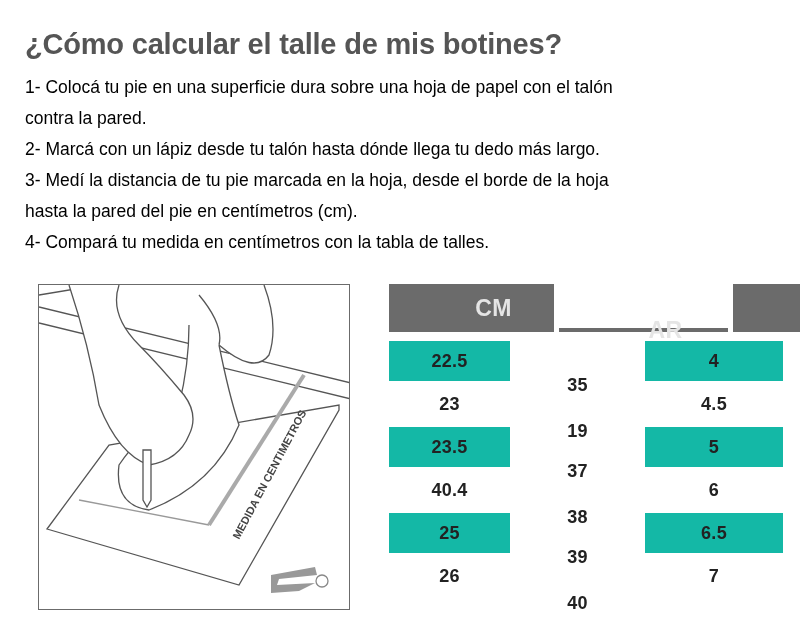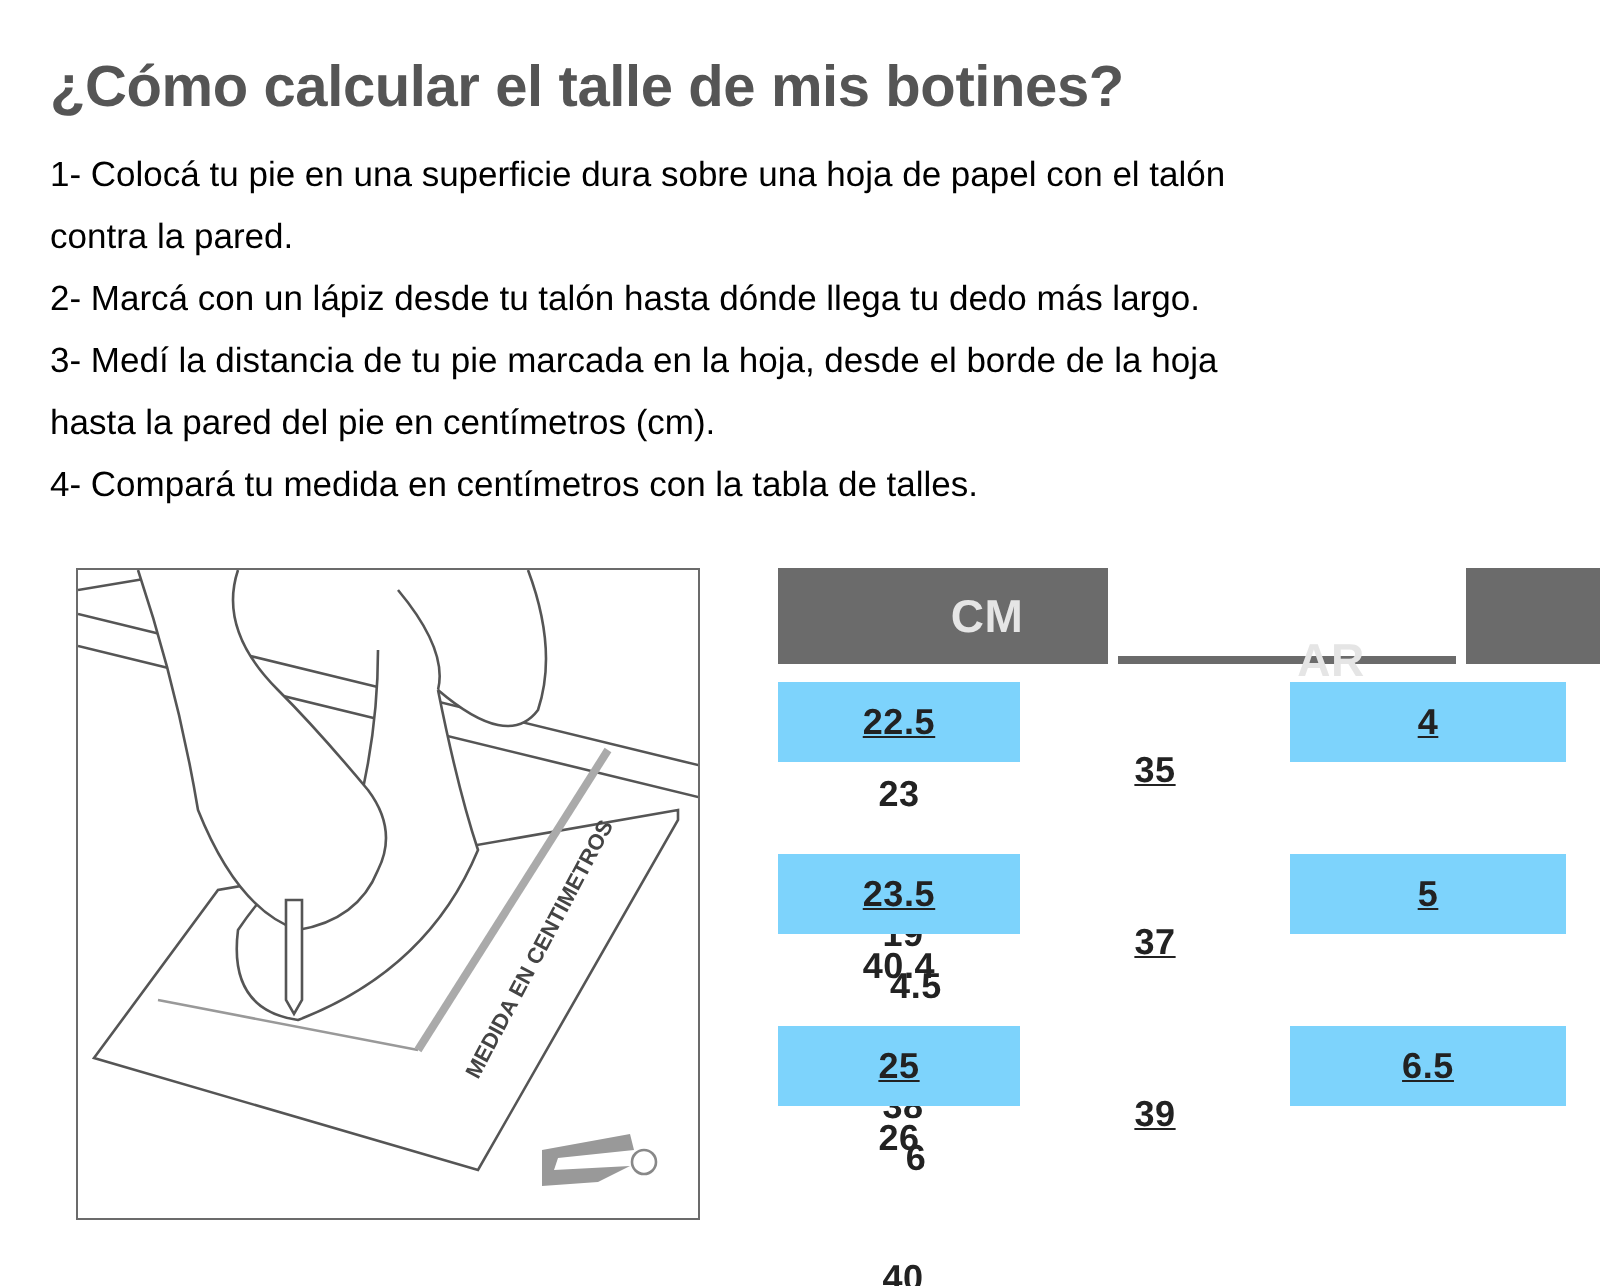--- a/index.html
+++ b/index.html
@@ -12,22 +12,22 @@
   .steps div { margin:0; }
   .illustration { position:absolute; left:38px; top:284px; width:312px; height:326px;
                   border:1.5px solid #6b6b6b; box-sizing:border-box; background:#fff; overflow:hidden; }
   .table { position:absolute; left:389px; top:284px; width:375px; }
   .row { display:flex; gap:5px; margin-bottom:6px; height:40px; }
   .row.header { height:48px; margin-bottom:9px; }
   .cell { flex:0 0 auto; display:flex; align-items:center; justify-content:center;
           font-size:18px; color:#222; font-weight:bold; letter-spacing:0.3px; }
   .c0 { width:121px; } .c1 { width:125px;margin-top:44px; } .c2 { width:138px; }
   .header .cell { background:#6b6b6b; color:#e5e5e5; font-size:23px;padding-left:44px; }
-  .row.shaded .cell { background:#7dd3fc;text-decoration:underline; }
-  .row.plain { height:34px; margin-bottom:6px;flex-direction:column; }
+  .row.shaded .cell { background:#14b8a6; }
+  .row.plain { height:34px; margin-bottom:6px; }
 </style>
 </head>
 <body>
 
 <div class="title">¿Cómo calcular el talle de mis botines?</div>
 
 <div class="steps">
   <div>1- Colocá tu pie en una superficie dura sobre una hoja de papel con el talón</div>
   <div>contra la pared.</div>
   <div>2- Marcá con un lápiz desde tu talón hasta dónde llega tu dedo más largo.</div>

